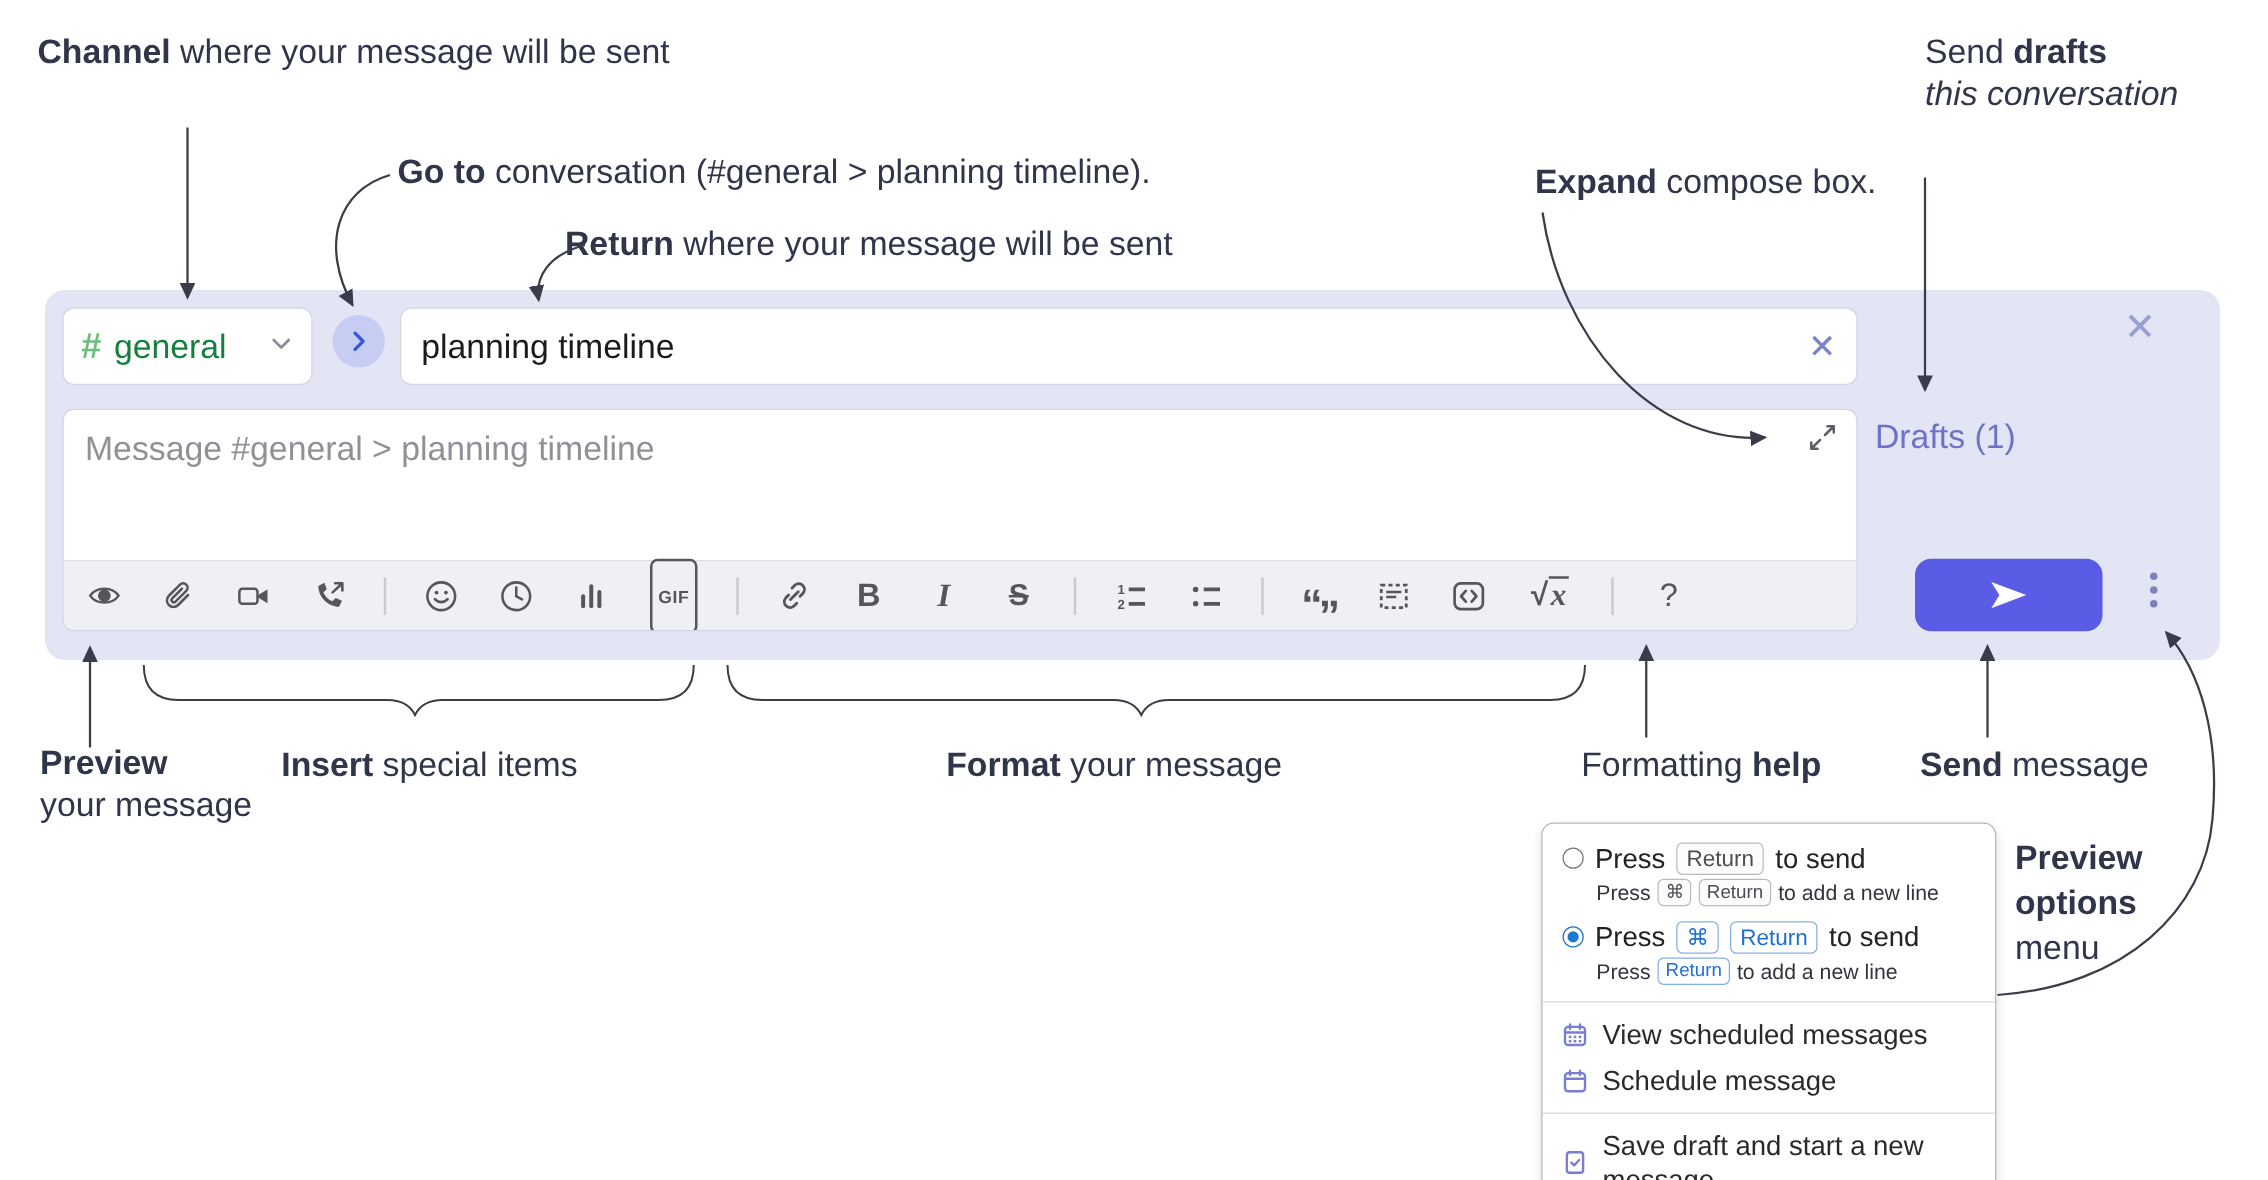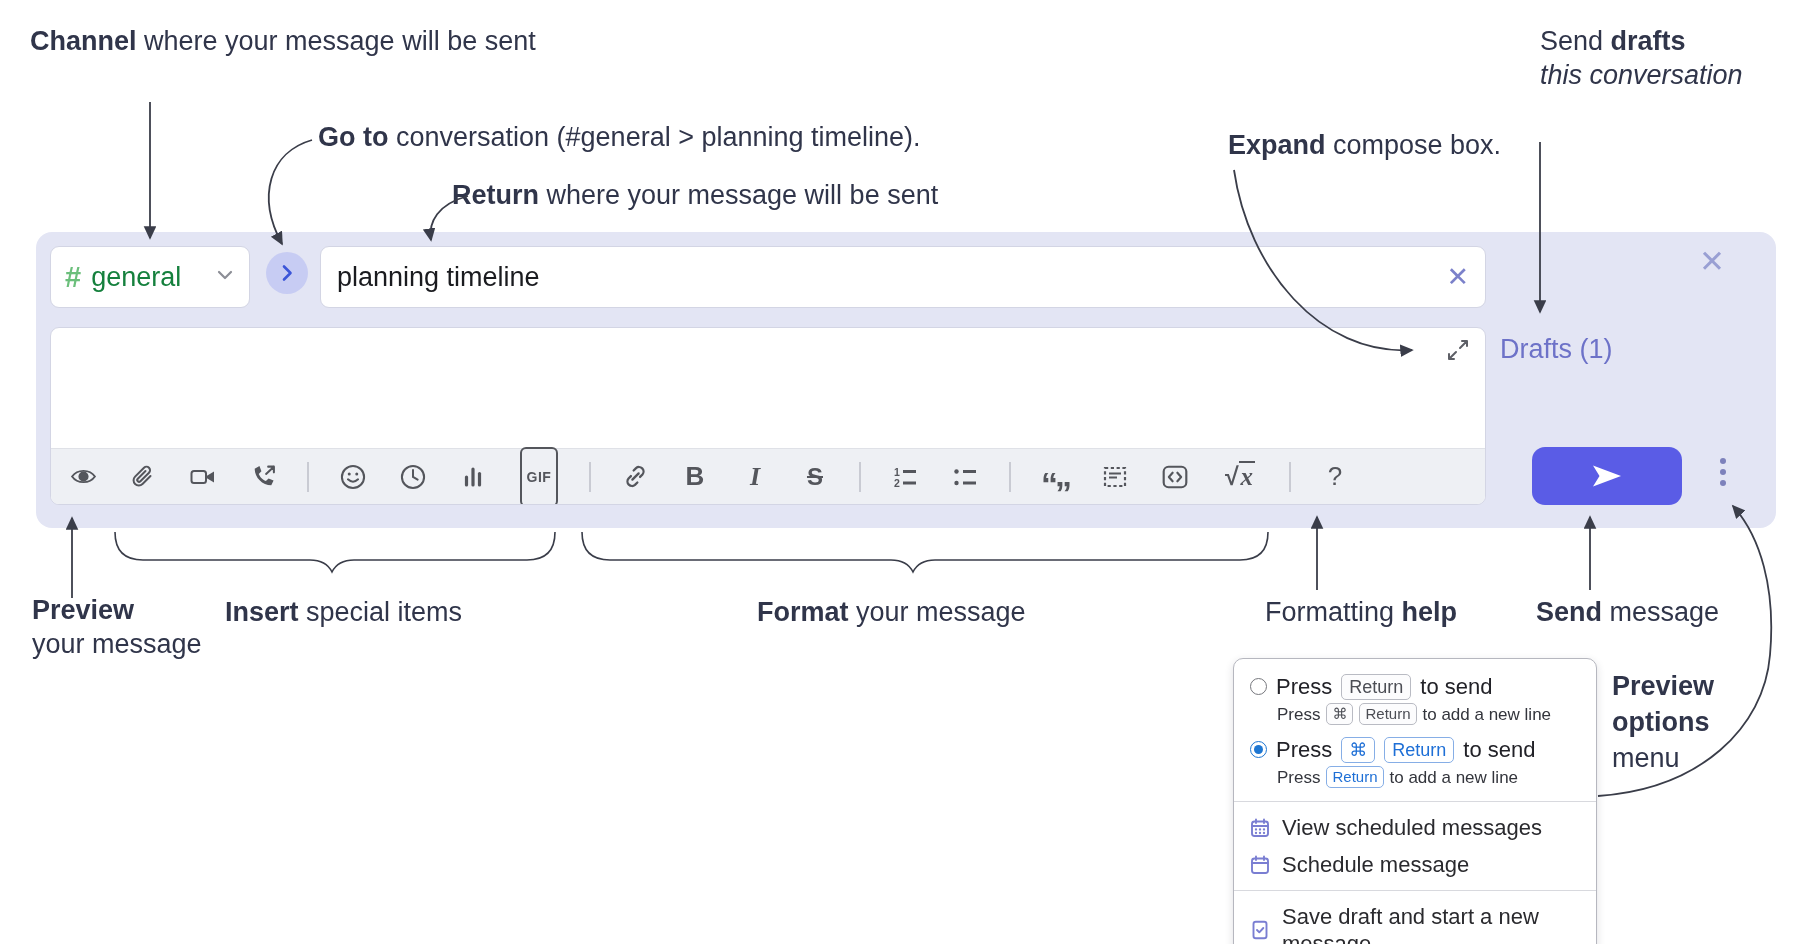--- a/index.html
+++ b/index.html
@@ -115,20 +115,21 @@
   </div>
 
   <div class="whitebox topic-input">
     <span>planning timeline</span>
     <span class="clear-x">✕</span>
   </div>
 
   <span class="close-x">✕</span>
 
   <div class="msg-block">
+    <div class="placeholder">Message #general &gt; planning timeline</div>
     <span class="expand-ic">
       <svg width="26" height="26" viewBox="0 0 26 26" fill="none" stroke="currentColor" stroke-width="2" stroke-linecap="round" stroke-linejoin="round">
           <path d="M15 11 L22 4 M17 4 H22 V9"></path>
           <path d="M11 15 L4 22 M9 22 H4 V17"></path>
         </svg>
     </span>
 
     <div class="toolbar">
       <span class="tbtn">
         <svg width="27" height="27" viewBox="0 0 26 26" fill="none" stroke="currentColor" stroke-width="1.8">

